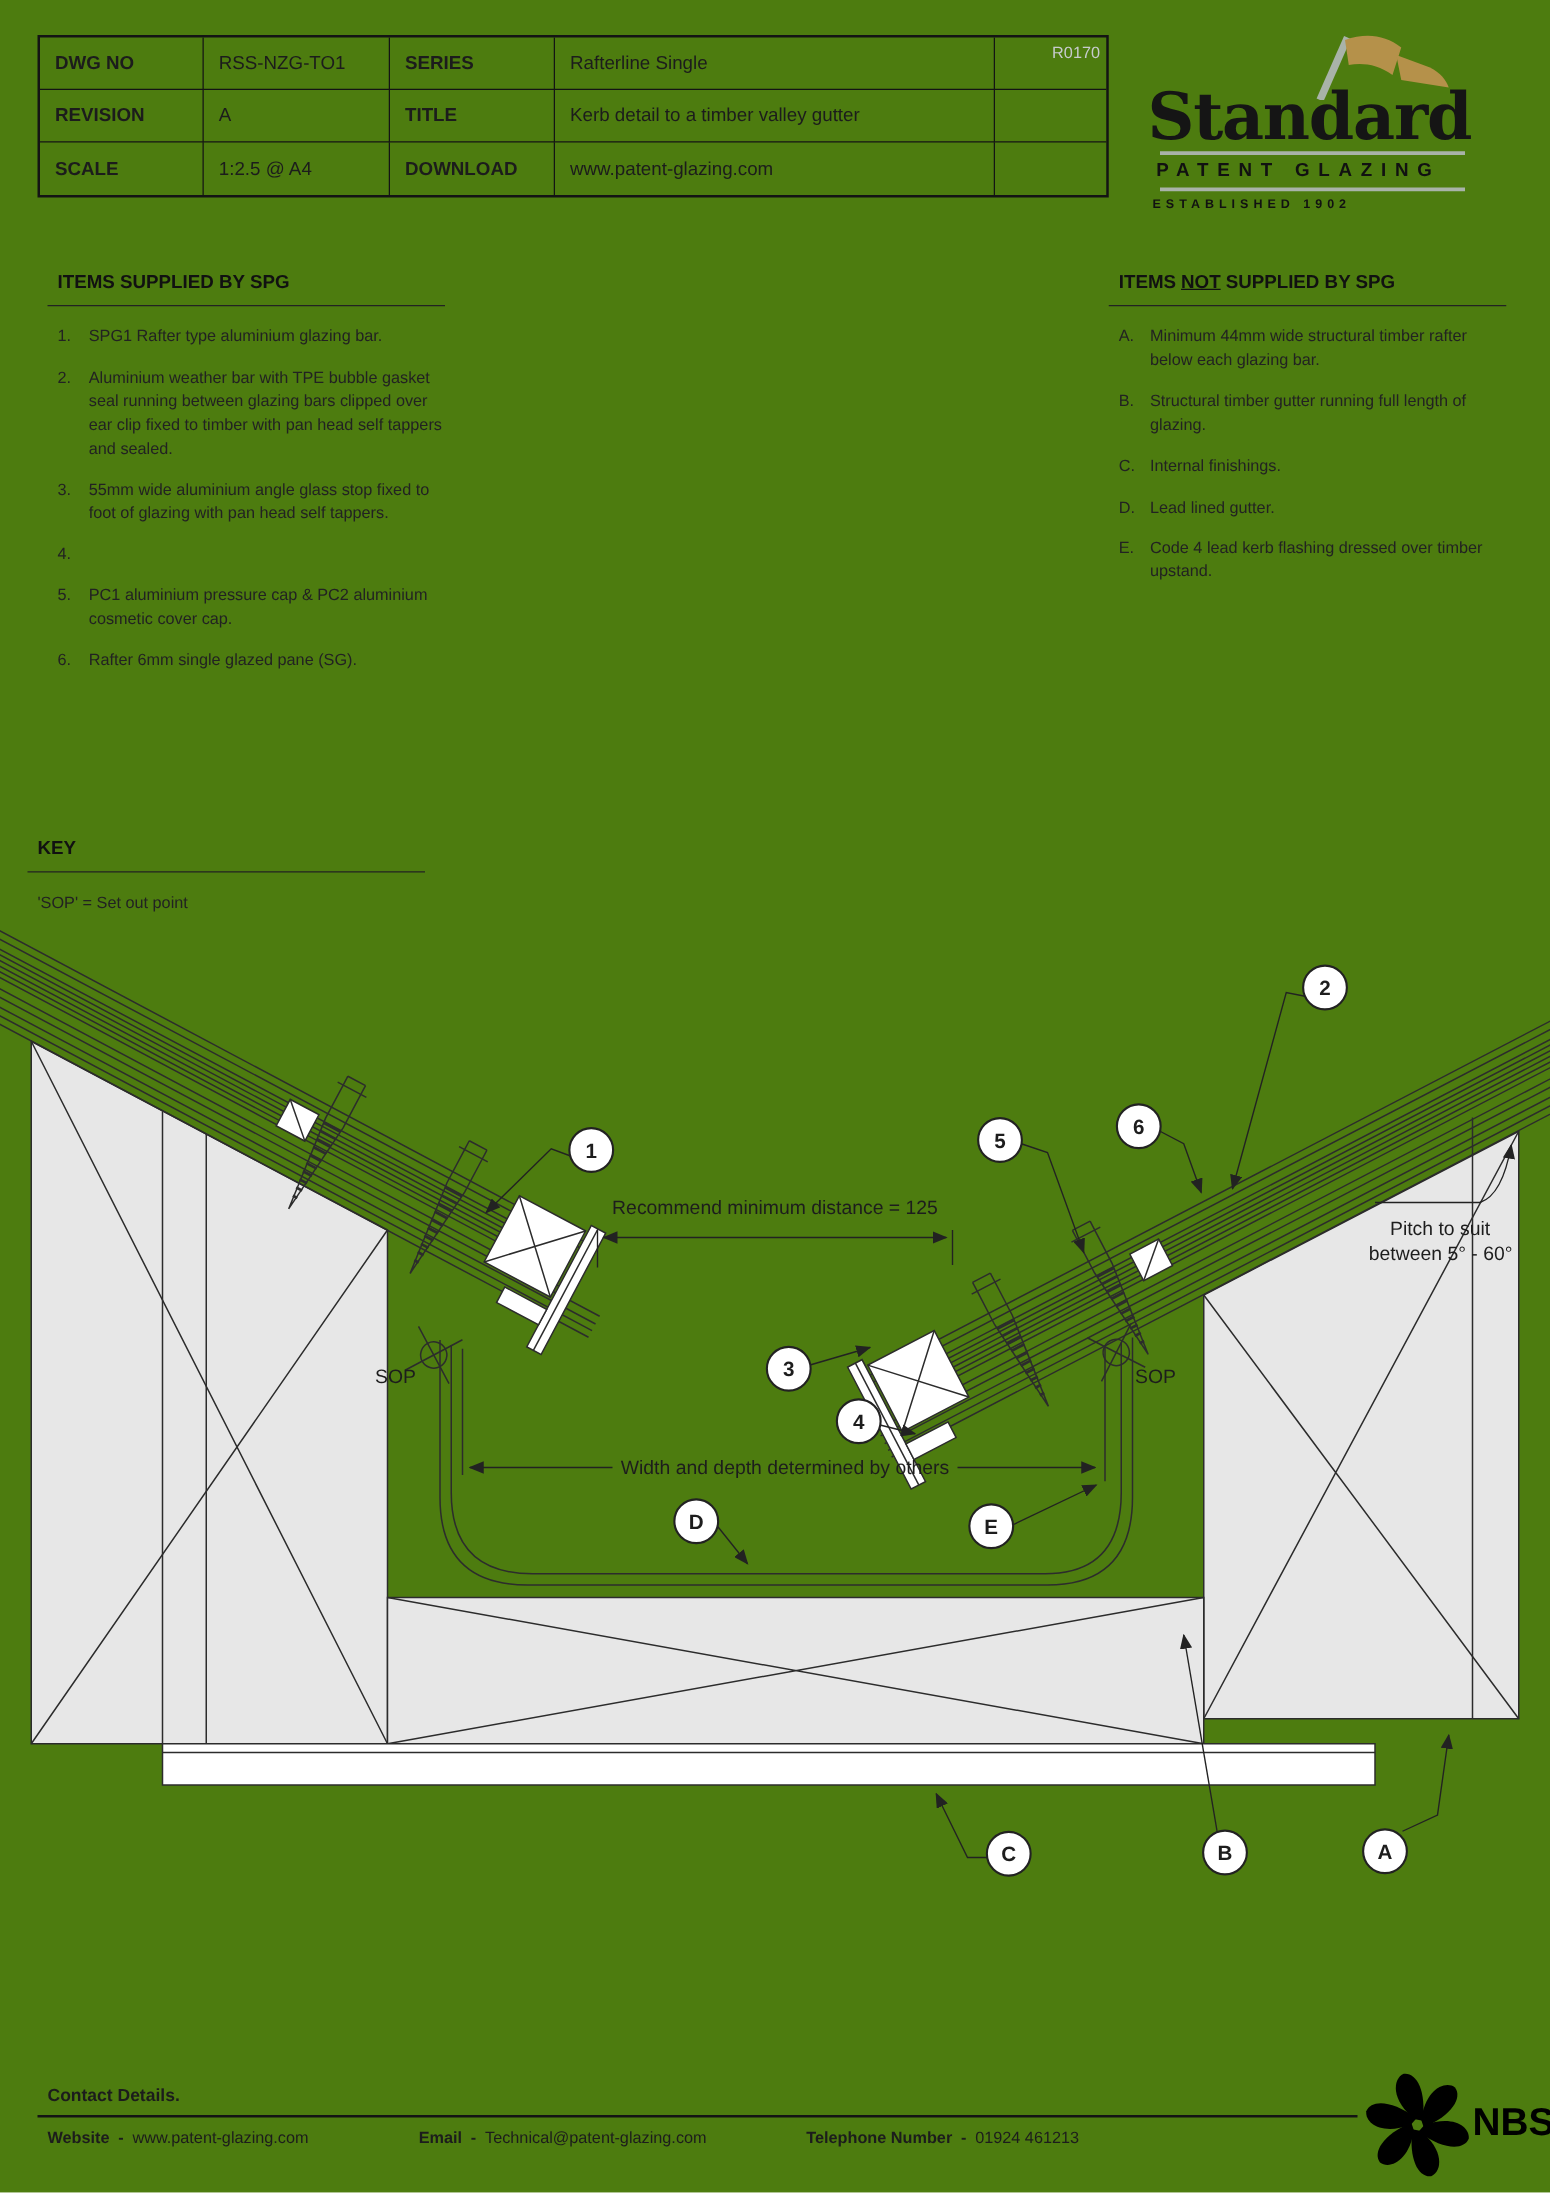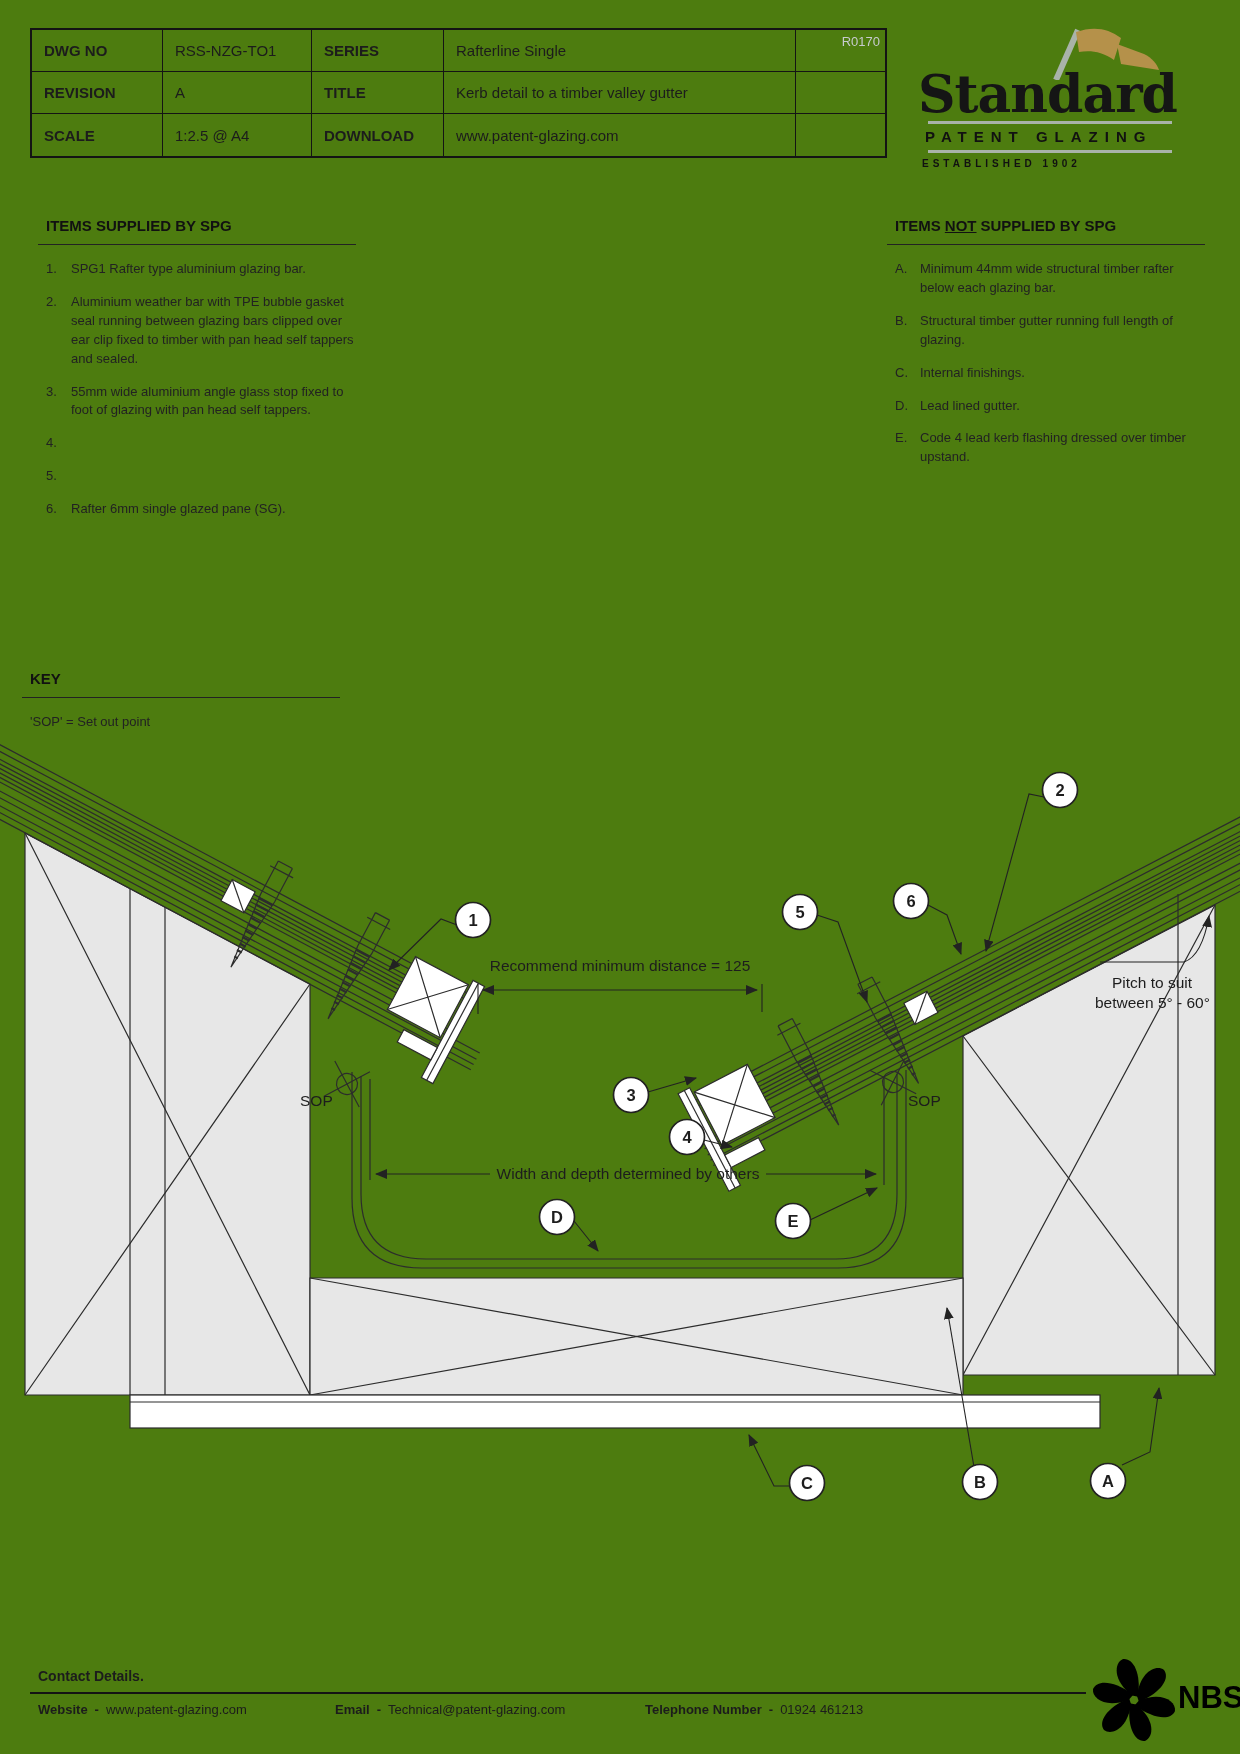--- a/index.html
+++ b/index.html
@@ -102,20 +102,21 @@
         </div>
         <div class="itm">
           <span class="n">3.</span>
           <span class="t">55mm wide aluminium angle glass stop fixed to foot of glazing with pan head self tappers.</span>
         </div>
         <div class="itm">
           <span class="n">4.</span>
         </div>
         <div class="itm">
           <span class="n">5.</span>
+          <span class="t">PC1 aluminium pressure cap &amp; PC2 aluminium cosmetic cover cap.</span>
         </div>
         <div class="itm">
           <span class="n">6.</span>
           <span class="t">Rafter 6mm single glazed pane (SG).</span>
         </div>
       </div>
   </div>
 
   <div class="sec" style="left:887px;top:215px">
     <h3><span>ITEMS</span><span class="u">NOT</span><span>SUPPLIED BY SPG</span></h3>

